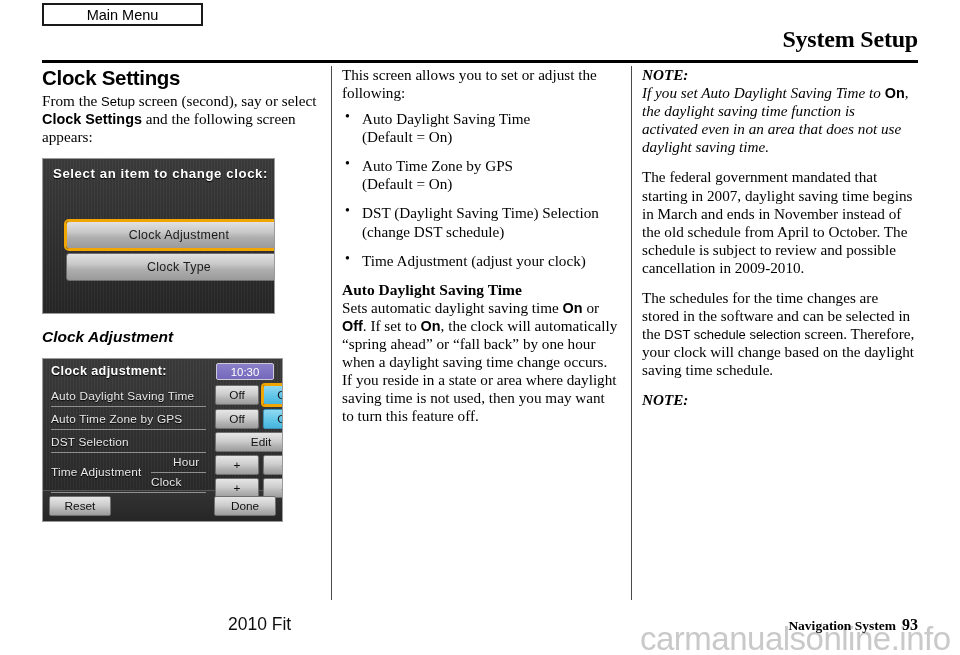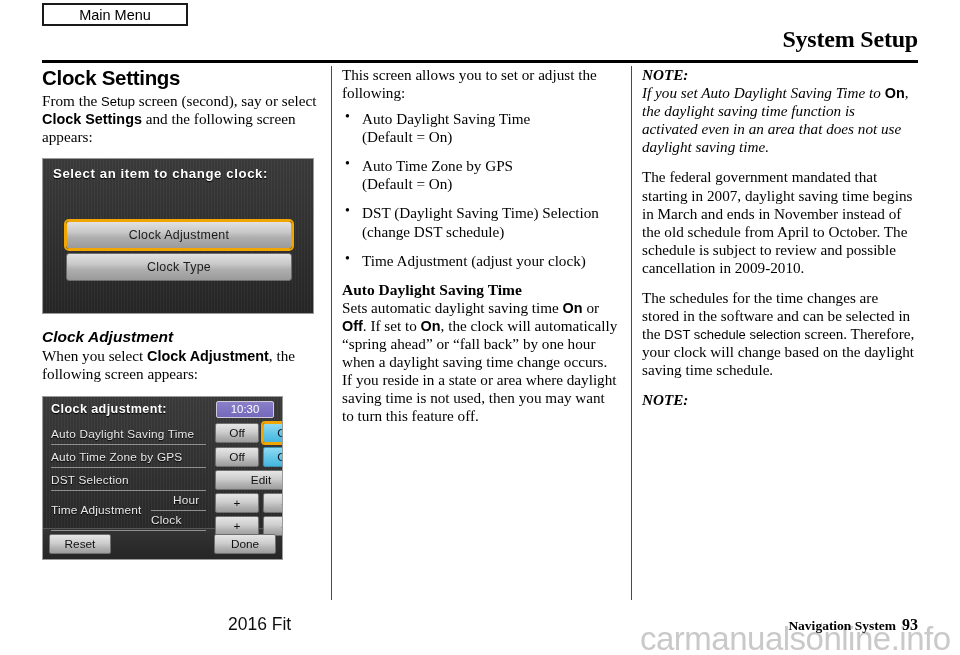--- a/index.html
+++ b/index.html
@@ -14,21 +14,21 @@
     font-family: "Liberation Serif", serif;
     color: #000;
     overflow: hidden;
   }
 
   
   .main-menu-tab {
     position: absolute;
     left: 42px;
     top: 3px;
-    width: 146px;
+    width: 161px;
     height: 23px;
     border: 2px solid #1a1a1a;
     background: #ffffff;
     display: flex;
     align-items: center;
     justify-content: center;
     font-family: "Liberation Sans", sans-serif;
     font-size: 14.5px;
     color: #000;
     box-sizing: border-box;
@@ -165,21 +165,21 @@
   .navscreen::after {
     content: "";
     position: absolute;
     inset: 0;
     background: repeating-linear-gradient(90deg, rgba(255,255,255,0.035) 0 1px, rgba(0,0,0,0.03) 1px 3px);
     pointer-events: none;
   }
 
   
   .screen1 {
-    width: 272px;
+    width: 233px;
     height: 156px;
     margin: 12px 0 0 0;
   }
   .s1-title {
     position: absolute;
     left: 10px;
     top: 7px;
     color: #ffffff;
     font-size: 13.2px;
     font-weight: bold;
@@ -360,21 +360,20 @@
       <div class="s1-btn s1-btn-1 selected">
         <span>Clock Adjustment</span>
       </div>
       <div class="s1-btn s1-btn-2">
         <span>Clock Type</span>
       </div>
     </div>
 
     <div style="height:14px"></div>
     <h2 class="sub-italic">Clock Adjustment</h2>
-    <p class="body tight"><span>When you select </span><span class="hb">Clock Adjustment</span><span>, the following screen appears:</span></p>
 
     <div class="navscreen screen2">
       <div class="s2-inner">
         <div class="s2-footbar"></div>
 
         <div class="s2-title">Clock adjustment:</div>
         <div class="s2-clock">10:30</div>
 
         <div class="s2-row" style="top:30px;">Auto Daylight Saving Time</div>
         <div class="s2-line" style="top:47px;"></div>
@@ -449,15 +448,15 @@
     <p class="note"><span class="note-label">NOTE:</span><span>If you set Auto Daylight Saving Time to </span><span class="hb">On</span><span>, the daylight saving time function is activated even in an area that does not use daylight saving time.</span></p>
 
     <p class="body">The federal government mandated that starting in 2007, daylight saving time begins in March and ends in November instead of the old schedule from April to October. The schedule is subject to review and possible cancellation in 2009-2010.</p>
 
     <p class="body"><span>The schedules for the time changes are stored in the software and can be selected in the </span><span class="hr-reg">DST schedule selection</span><span> screen. Therefore, your clock will change based on the daylight saving time schedule.</span></p>
 
     <p class="note"><span class="note-label">NOTE:</span></p>
   </div>
 </div>
 
-<div class="footer-model">2016 Fit</div>
+<div class="footer-model">2010 Fit</div>
 <div class="watermark">carmanualsonline.info</div>
 <div class="footer-right"><span>Navigation System</span><span class="pg">93</span></div>
 
 </body></html>

